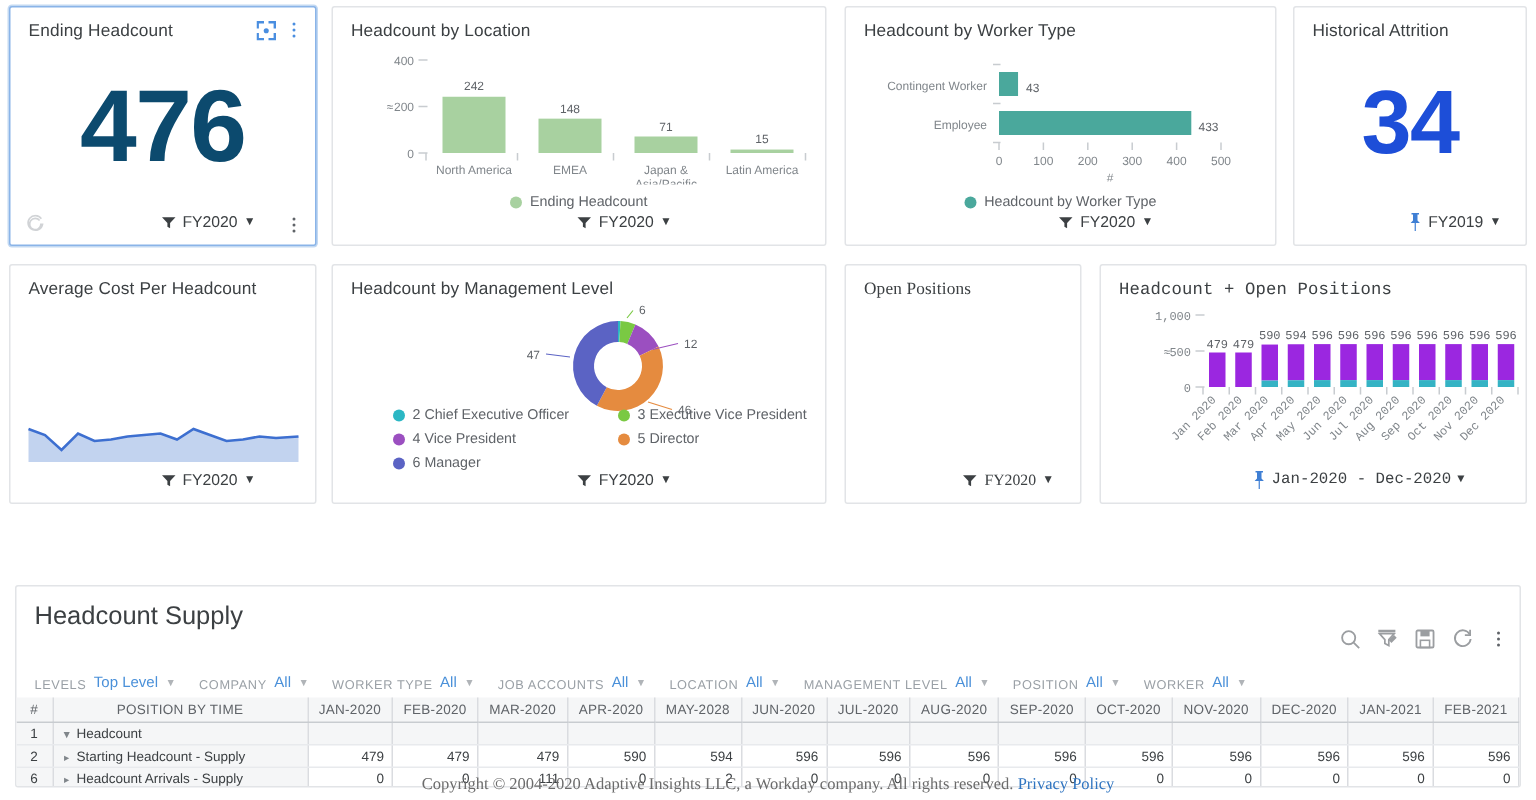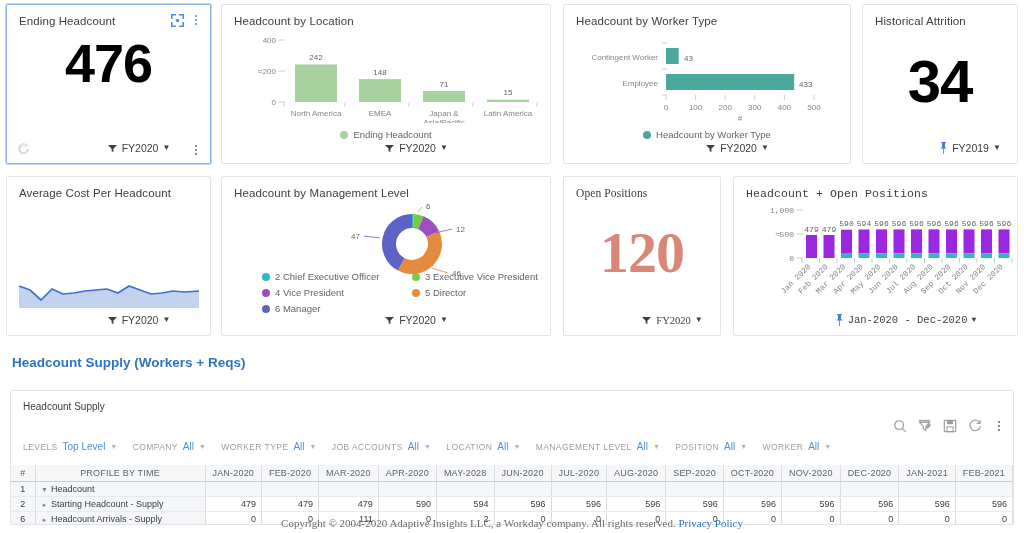--- a/index.html
+++ b/index.html
@@ -64,27 +64,27 @@
   .section-title {
     position: absolute; left: 12px; top: 355px;
     font-size: 13.5px; font-weight: bold; color: #2f74c0;
   }
 
   
   .panel {
     position: absolute; left: 10px; top: 390px; width: 1004px; height: 135px;
     background: #fff; border: 1px solid #e2e4e7; border-radius: 2px; overflow: hidden;
   }
-  .panel-title { position: absolute; left: 12px; top: 10px; font-size: 10px; color: #3c4043; }
+  .panel-title { position: absolute; left: 12px; top: 10px; font-size: 17px; color: #3c4043; }
   .panel-tools { position: absolute; right: 8px; top: 28px; display: flex; align-items: center; gap: 11px; }
   .tool { width: 14px; height: 14px; display: block; opacity: .62; }
 
   .filters {
     position: absolute; left: 12px; top: 50px; right: 8px; height: 20px;
-    display: flex; align-items: flex-start; gap: 3px;
+    display: flex; align-items: flex-end; gap: 3px;
     font-size: 8.5px; color: #9aa0a6; letter-spacing: .4px;
   }
   .filt { display: inline-flex; align-items: center; gap: 5px; margin-right: 12px; white-space: nowrap; }
   .filt .fval { color: #4a90d9; font-size: 10px; letter-spacing: 0; }
   .filt .fcar { font-size: 7px; color: #b0b4b8; }
 
   table.grid { position: absolute; left: 0; top: 74px; width: 100%; border-collapse: collapse; }
   table.grid th, table.grid td {
     font-size: 9px; color: #3c4043; font-weight: normal;
     border-right: 1px solid #dadce0; border-bottom: 1px solid #e8eaed;
@@ -132,21 +132,21 @@
           <circle cx="6.5" cy="6.5" r="1.7"></circle>
             </g>
           </svg>
       </span>
       <span class="kebab blue">
           <i></i>
           <i></i>
           <i></i>
         </span>
     </div>
-    <div class="bignum" style="top:27px; font-size:54px; color:#000000;">476</div>
+    <div class="bignum" style="top:40px; font-size:68px; color:#0c4a6e;">476</div>
     <div class="foot-left">
       <svg class="refresh-ico" viewBox="0 0 16 16">
           <path d="M13 3.5A6 6 0 1 0 14 8h-1.4a4.6 4.6 0 1 1-1-3.1" fill="none" stroke="#9aa0a6" stroke-width="1.3"></path>
         </svg>
     </div>
     <div class="card-foot">
       <span class="foot-period">
         <svg class="funnel" viewBox="0 0 12 10">
             <path d="M1 1h10L7 5.2V9L5 8V5.2z" fill="#3c4043"></path>
           </svg>
@@ -262,21 +262,21 @@
             <path d="M1 1h10L7 5.2V9L5 8V5.2z" fill="#3c4043"></path>
           </svg>
         <span>FY2020</span>
         <span class="caret">▼</span>
       </span>
     </div>
   </div>
 
   <div class="card" style="left:862px; top:4px; width:156px; height:160px;">
     <div class="card-title">Historical Attrition</div>
-    <div class="bignum" style="top:42px; font-size:60px; color:#000000;">34</div>
+    <div class="bignum" style="top:42px; font-size:60px; color:#1d4ed8;">34</div>
     <div class="card-foot">
       <span class="foot-period">
         <svg class="pin" viewBox="0 0 9 12">
             <path d="M2 0h5v1H6v4l1.6 1.6H4.9V12H4.1V6.6H1.4L3 5V1H2z" fill="#3f7fd4"></path>
           </svg>
         <span>FY2019</span>
         <span class="caret">▼</span>
       </span>
     </div>
   </div>
@@ -355,21 +355,20 @@
             <path d="M1 1h10L7 5.2V9L5 8V5.2z" fill="#3c4043"></path>
           </svg>
         <span>FY2020</span>
         <span class="caret">▼</span>
       </span>
     </div>
   </div>
 
   <div class="card" style="left:563px; top:176px; width:158px; height:160px;font-family:Liberation Serif, serif;">
     <div class="card-title">Open Positions</div>
-    <div class="bignum" style="top:42px; font-size:58px; color:#d98878;">120</div>
     <div class="card-foot">
       <span class="foot-period">
         <svg class="funnel" viewBox="0 0 12 10">
             <path d="M1 1h10L7 5.2V9L5 8V5.2z" fill="#3c4043"></path>
           </svg>
         <span>FY2020</span>
         <span class="caret">▼</span>
       </span>
     </div>
   </div>
@@ -472,21 +471,20 @@
       <span class="foot-period">
         <svg class="pin" viewBox="0 0 9 12">
             <path d="M2 0h5v1H6v4l1.6 1.6H4.9V12H4.1V6.6H1.4L3 5V1H2z" fill="#3f7fd4"></path>
           </svg>
         <span>Jan-2020 - Dec-2020</span>
         <span class="caret">▼</span>
       </span>
     </div>
   </div>
 
-  <div class="section-title">Headcount Supply (Workers + Reqs)</div>
 
   <div class="panel">
     <div class="panel-title">Headcount Supply</div>
 
     <div class="panel-tools">
       <span>
         <svg class="tool" viewBox="0 0 16 16">
             <circle cx="7" cy="7" r="5" fill="none" stroke="#5f6368" stroke-width="1.4"></circle>
             <line x1="10.8" y1="10.8" x2="15" y2="15" stroke="#5f6368" stroke-width="1.4"></line>
           </svg>
@@ -558,21 +556,21 @@
         <span>WORKER</span>
         <span class="fval">All</span>
         <span class="fcar">▼</span>
       </span>
     </div>
 
     <table class="grid">
       <thead>
         <tr>
           <th class="c-num">#</th>
-          <th class="c-acct">PROFILE BY TIME</th>
+          <th class="c-acct">POSITION BY TIME</th>
           <th>JAN-2020</th>
           <th>FEB-2020</th>
           <th>MAR-2020</th>
           <th>APR-2020</th>
           <th>MAY-2028</th>
           <th>JUN-2020</th>
           <th>JUL-2020</th>
           <th>AUG-2020</th>
           <th>SEP-2020</th>
           <th>OCT-2020</th>

